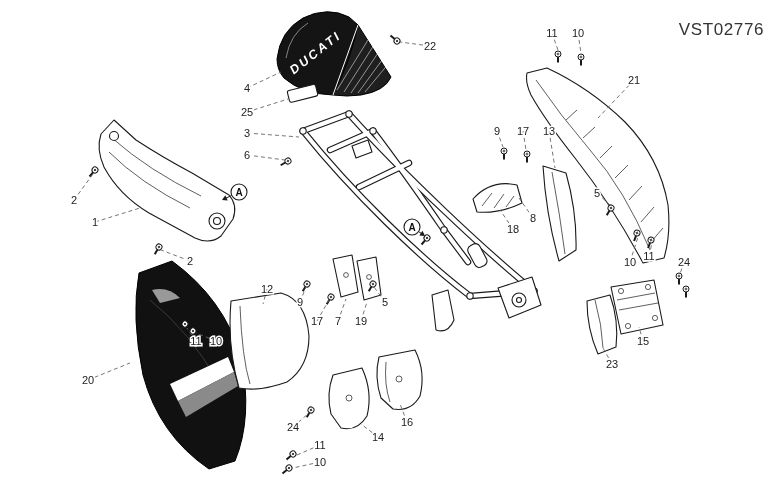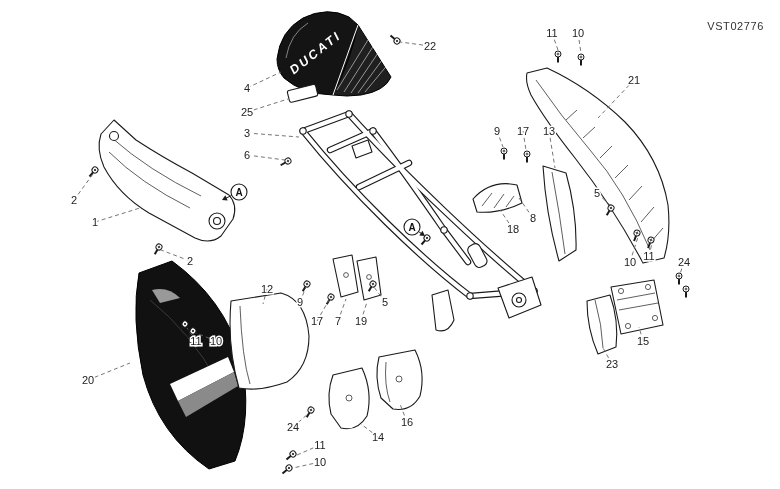--- a/index.html
+++ b/index.html
@@ -3,21 +3,21 @@
 <meta charset="utf-8">
 <style>
   * { box-sizing: border-box; }
   html, body { margin: 0; padding: 0; background: #ffffff; }
   .stage {
     position: relative; width: 780px; height: 489px; background: #ffffff;
     overflow: hidden; font-family: "Liberation Sans", sans-serif;
   }
   .part-code {
     position: absolute; top: 20px; right: 16px;
-    font-size: 11px; color: #333; letter-spacing: 0.6px;
+    font-size: 17px; color: #333; letter-spacing: 0.6px;
   }
   svg.diagram { position: absolute; left: 0; top: 0; }
 
   .outline { stroke: #1a1a1a; stroke-width: 1.1; fill: #ffffff; stroke-linejoin: round; }
   .thin    { stroke: #1a1a1a; stroke-width: 0.7; fill: none; }
   .hatch   { stroke: #1a1a1a; stroke-width: 0.7; fill: none; }
   .hatch-w { stroke: #ffffff; stroke-width: 0.7; fill: none; opacity: 0.75; }
   .tubes-outer path { stroke: #1a1a1a; stroke-width: 6.5; fill: none; stroke-linecap: round; }
   .tubes-inner path { stroke: #ffffff; stroke-width: 4.2; fill: none; stroke-linecap: round; }
   .leader { stroke: #666; stroke-width: 0.9; stroke-dasharray: 4 3; fill: none; }

